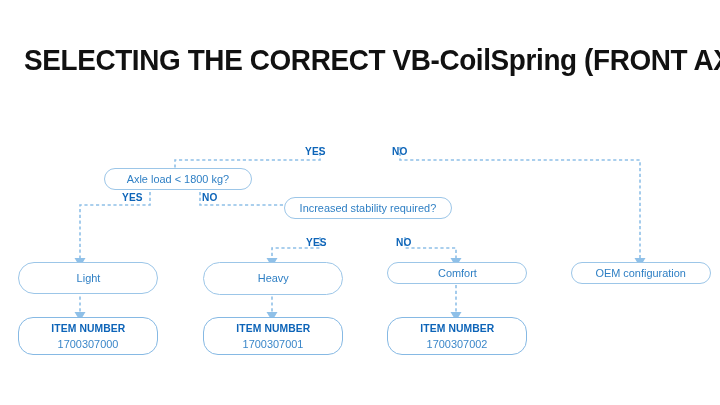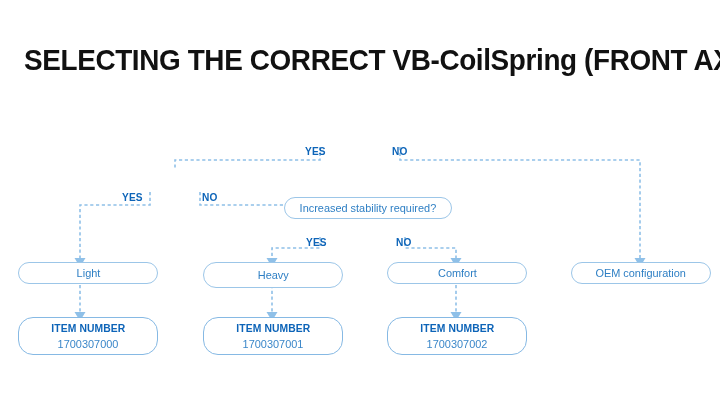--- a/index.html
+++ b/index.html
@@ -150,34 +150,37 @@
     <path class="wire" d="M272,285 L272,313"></path>
     <polygon class="arrowhead" points="266.5,312 277.5,312 272,321"></polygon>
 
     <path class="wire" d="M456,285 L456,313"></path>
     <polygon class="arrowhead" points="450.5,312 461.5,312 456,321"></polygon>
   </svg>
 
   <div class="branch-label" style="left:305px; top:145px;">YES</div>
   <div class="branch-label" style="left:392px; top:145px;">NO</div>
 
+  <div class="node pill decision" style="left:104px; top:168px; width:148px; height:22px;">
+    <span class="node-label">Axle load &lt; 1800 kg?</span>
+  </div>
   <div class="branch-label" style="left:122px; top:191px;">YES</div>
   <div class="branch-label" style="left:202px; top:191px;">NO</div>
 
   <div class="node pill decision" style="left:284px; top:197px; width:168px; height:22px;">
     <span class="node-label">Increased stability required?</span>
   </div>
   <div class="branch-label" style="left:306px; top:236px;">YES</div>
   <div class="branch-label" style="left:396px; top:236px;">NO</div>
 
-  <div class="node pill outcome" style="left:18px; top:262px; width:140px; height:22px;">
+  <div class="node pill outcome" style="left:18px; top:262px; width:140px; height:32px;">
     <span class="node-label">Light</span>
   </div>
 
-  <div class="node pill outcome" style="left:203px; top:262px; width:140px; height:26px;">
+  <div class="node pill outcome" style="left:203px; top:262px; width:140px; height:33px;">
     <span class="node-label">Heavy</span>
   </div>
 
   <div class="node pill outcome" style="left:387px; top:262px; width:140px; height:22px;">
     <span class="node-label">Comfort</span>
   </div>
 
   <div class="node pill outcome" style="left:571px; top:262px; width:140px; height:22px;">
     <span class="node-label">OEM configuration</span>
   </div>

